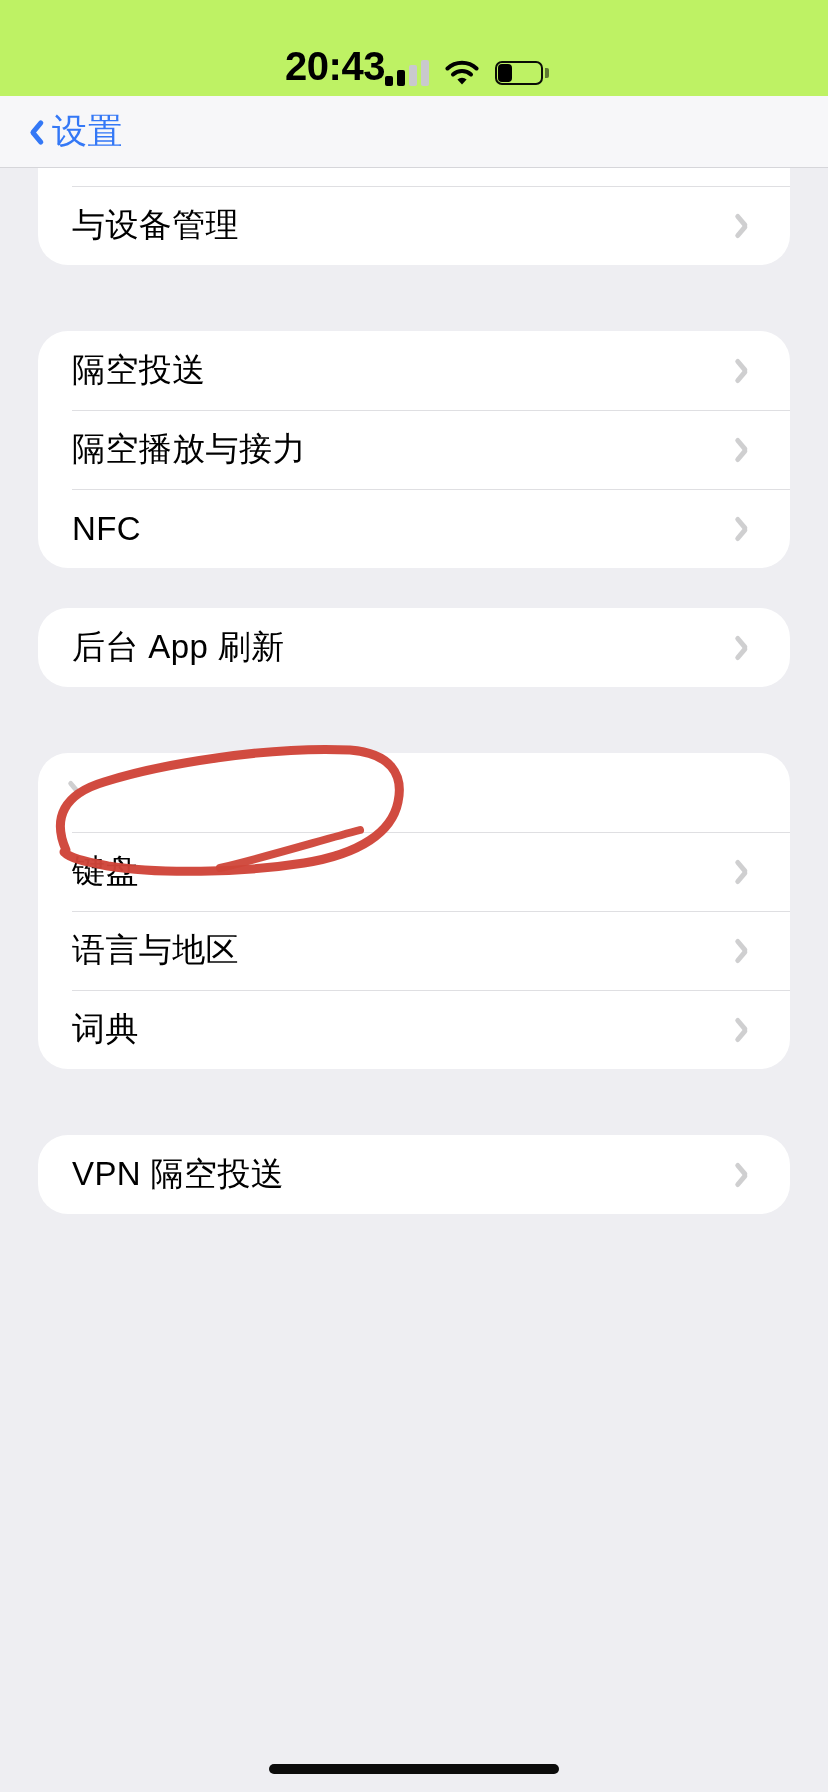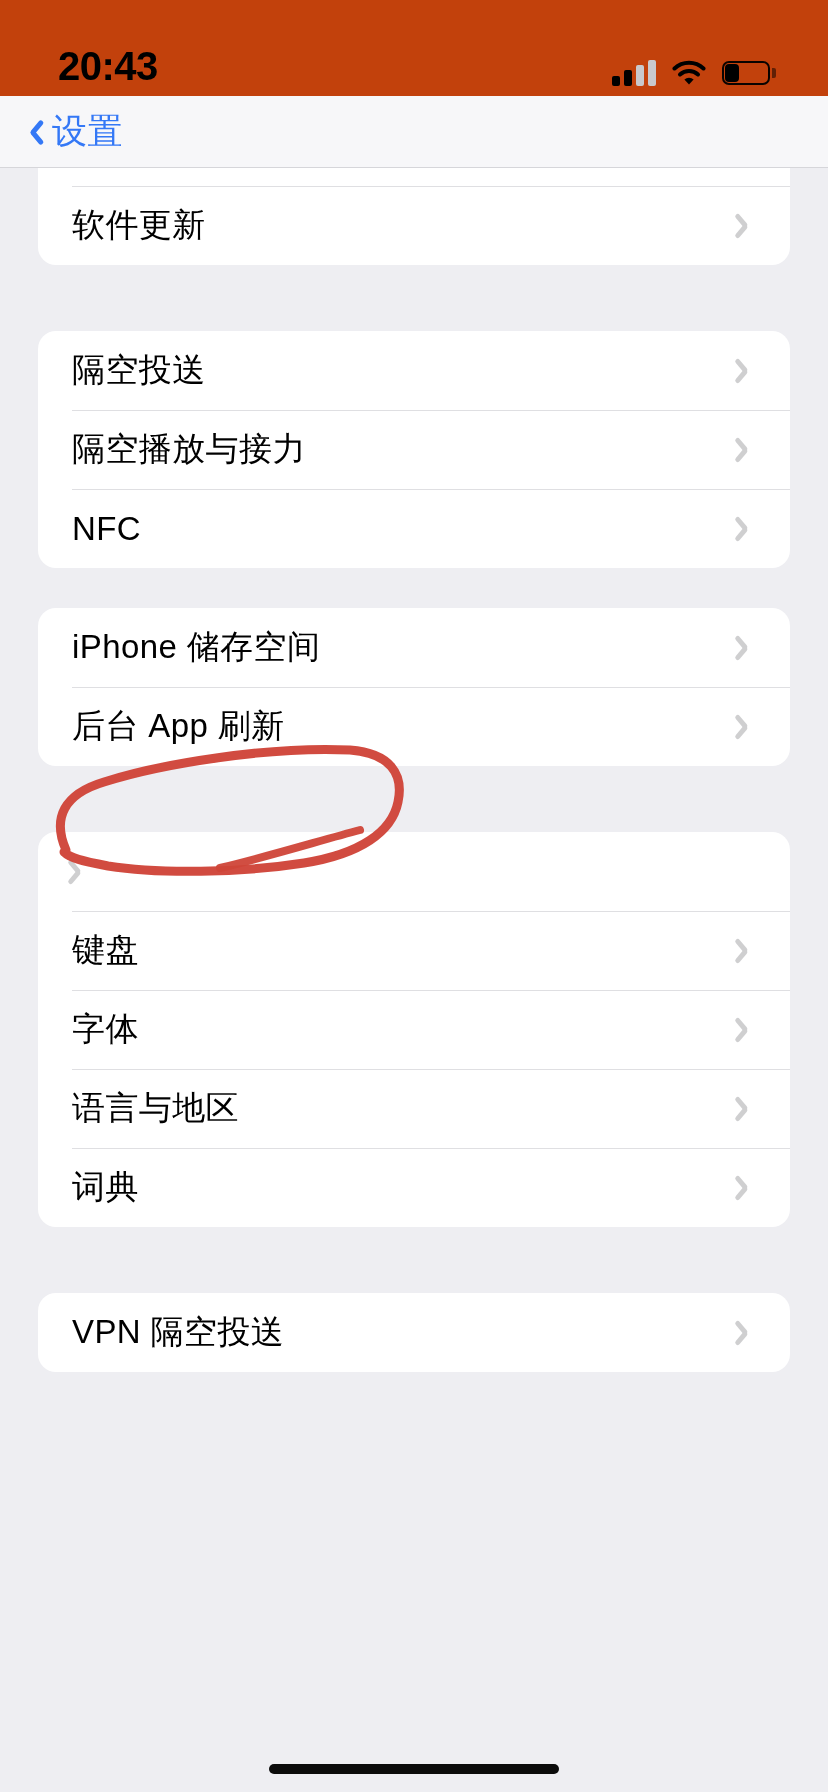--- a/index.html
+++ b/index.html
@@ -8,23 +8,23 @@
     font-family:"Liberation Sans","DejaVu Sans",sans-serif;
     background:#eeeef2;
     overflow:hidden;
     position:relative;
   }
 
   
   .status-bar{
     height:96px;
     display:flex; align-items:flex-end;
-    justify-content:space-between;
+    justify-content:center;
     padding:0 58px 10px 58px;
-    background:#c2410c;
+    background:#bef264;
   }
   .status-time{
     font-size:40px; font-weight:700; color:#000;
     letter-spacing:-0.5px; line-height:1;
   }
   .status-right{ display:flex; align-items:center; gap:16px; }
 
   .signal{ display:flex; align-items:flex-end; gap:4px; height:26px; }
   .signal i{ display:block; width:8px; border-radius:2px; background:#c9c9cd; }
   .signal i.on{ background:#000; }
@@ -77,21 +77,21 @@
 
   
   .content{
     position:absolute; top:168px; left:0; right:0; bottom:0;
     background:#eeeef2;
   }
 
   .group{
     background:#fff;
     margin:0 38px;
-    border-radius:18px;
+    border-radius:30px;
   }
   .group.cut-top{
     border-top-left-radius:0; border-top-right-radius:0;
   }
   .row{
     position:relative;
     display:flex; align-items:center;
     justify-content:space-between;
     height:79px;
     padding:0 34px 0 34px;
@@ -172,21 +172,21 @@
     <span class="chev"></span>
     <span class="nav-back-label">设置</span>
   </div>
 </div>
 
 <div class="content">
 
   <div class="group cut-top">
     <div class="partial-top"></div>
     <div class="row first-sep">
-      <span class="label">软件更新</span>
+      <span class="label">与设备管理</span>
       <span class="disclosure"></span>
     </div>
   </div>
 
   <div class="gap-lg"></div>
 
   <div class="group">
     <div class="row">
       <span class="label">隔空投送</span>
       <span class="disclosure"></span>
@@ -198,41 +198,33 @@
     <div class="row">
       <span class="label">NFC</span>
       <span class="disclosure"></span>
     </div>
   </div>
 
   <div class="gap-sm"></div>
 
   <div class="group">
     <div class="row">
-      <span class="label">iPhone 储存空间</span>
-      <span class="disclosure"></span>
-    </div>
-    <div class="row">
       <span class="label">后台 App 刷新</span>
       <span class="disclosure"></span>
     </div>
   </div>
 
   <div class="gap-lg"></div>
 
   <div class="group">
     <div class="row">
       <span class="disclosure"></span>
     </div>
     <div class="row">
       <span class="label">键盘</span>
-      <span class="disclosure"></span>
-    </div>
-    <div class="row">
-      <span class="label">字体</span>
       <span class="disclosure"></span>
     </div>
     <div class="row">
       <span class="label">语言与地区</span>
       <span class="disclosure"></span>
     </div>
     <div class="row">
       <span class="label">词典</span>
       <span class="disclosure"></span>
     </div>

